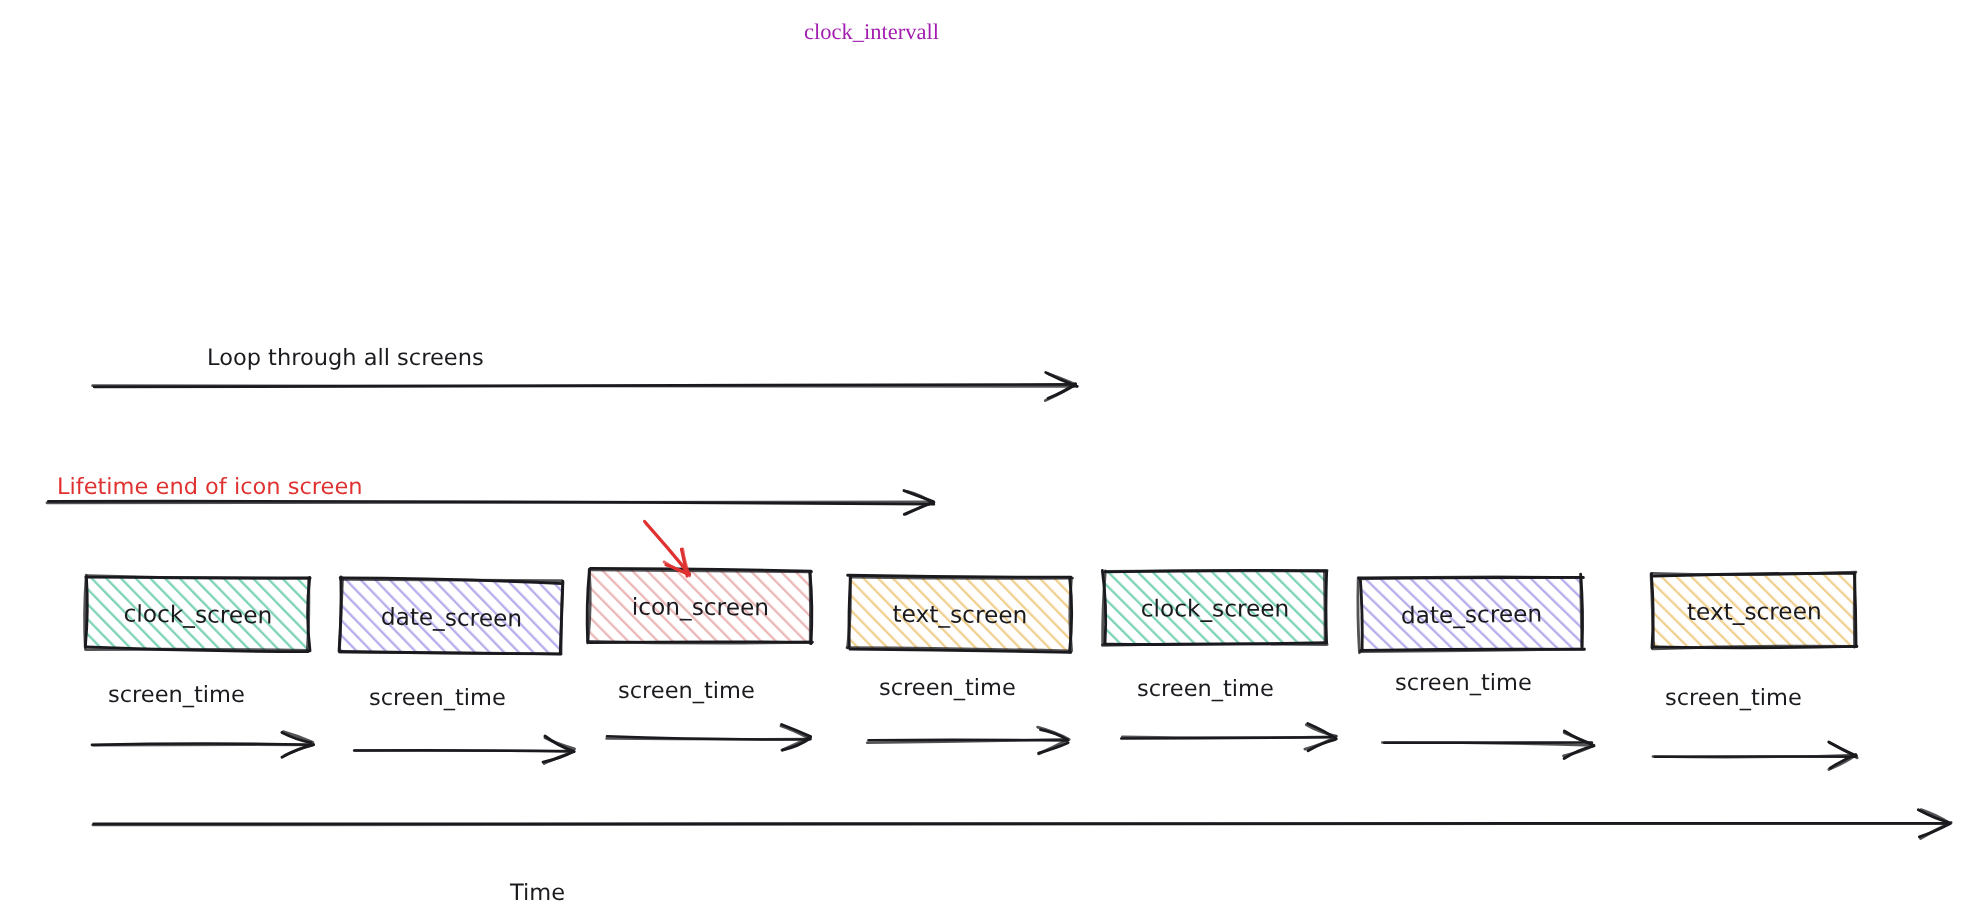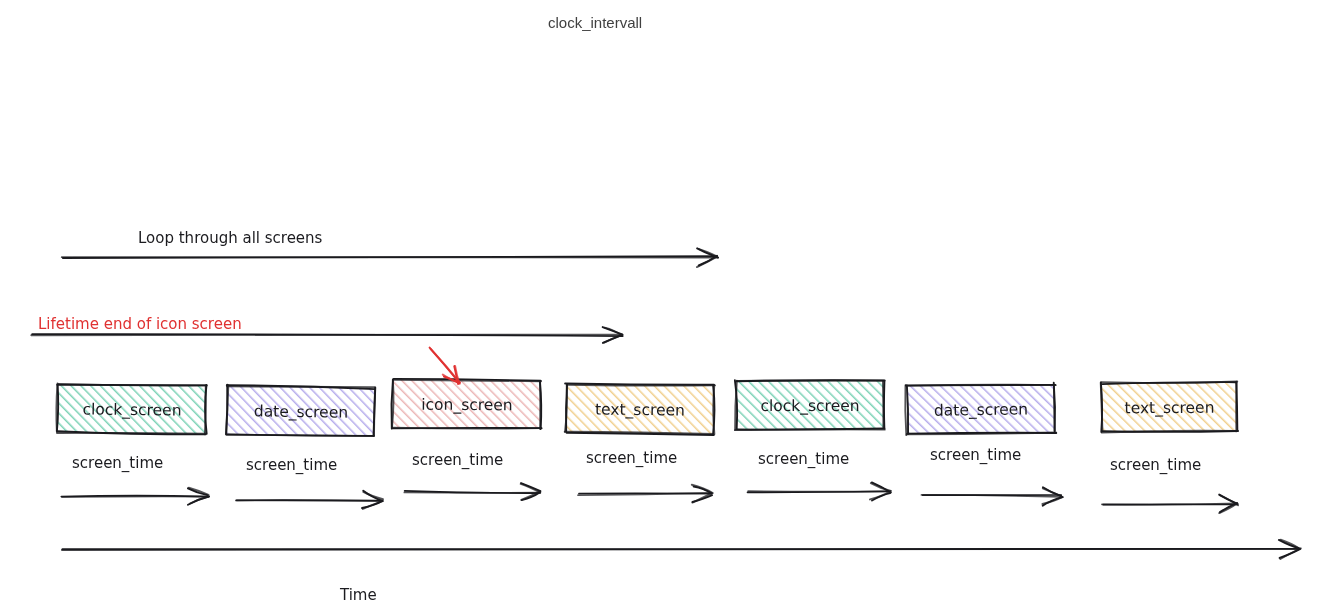--- a/index.html
+++ b/index.html
@@ -6,24 +6,24 @@
   body{
     width:1320px;height:612px;
     background:#ffffff;
     font-family:"DejaVu Sans", sans-serif;
     overflow:hidden;
     position:relative;
   }
   #canvas{position:absolute;left:0;top:0;width:1320px;height:612px;}
   .title-text{
     position:absolute;
-    font-family:Liberation Sans, sans-serif;
+    font-family:Liberation Serif, serif;
     font-size:15px;
-    color:#404040;
-    left:548px;top:14px;
+    color:#a21caf;
+    left:536px;top:14px;
     white-space:nowrap;
   }
   svg text{dominant-baseline:alphabetic;}
   .lbl{font-family:"DejaVu Sans", sans-serif;font-size:15px;fill:#1b1b1f;}
   .lbl-box{font-family:"DejaVu Sans", sans-serif;font-size:15.5px;fill:#1b1b1f;}
   .lbl-red{font-family:"DejaVu Sans", sans-serif;font-size:15px;fill:#e03131;}
 </style>
 </head>
 <body>
 

